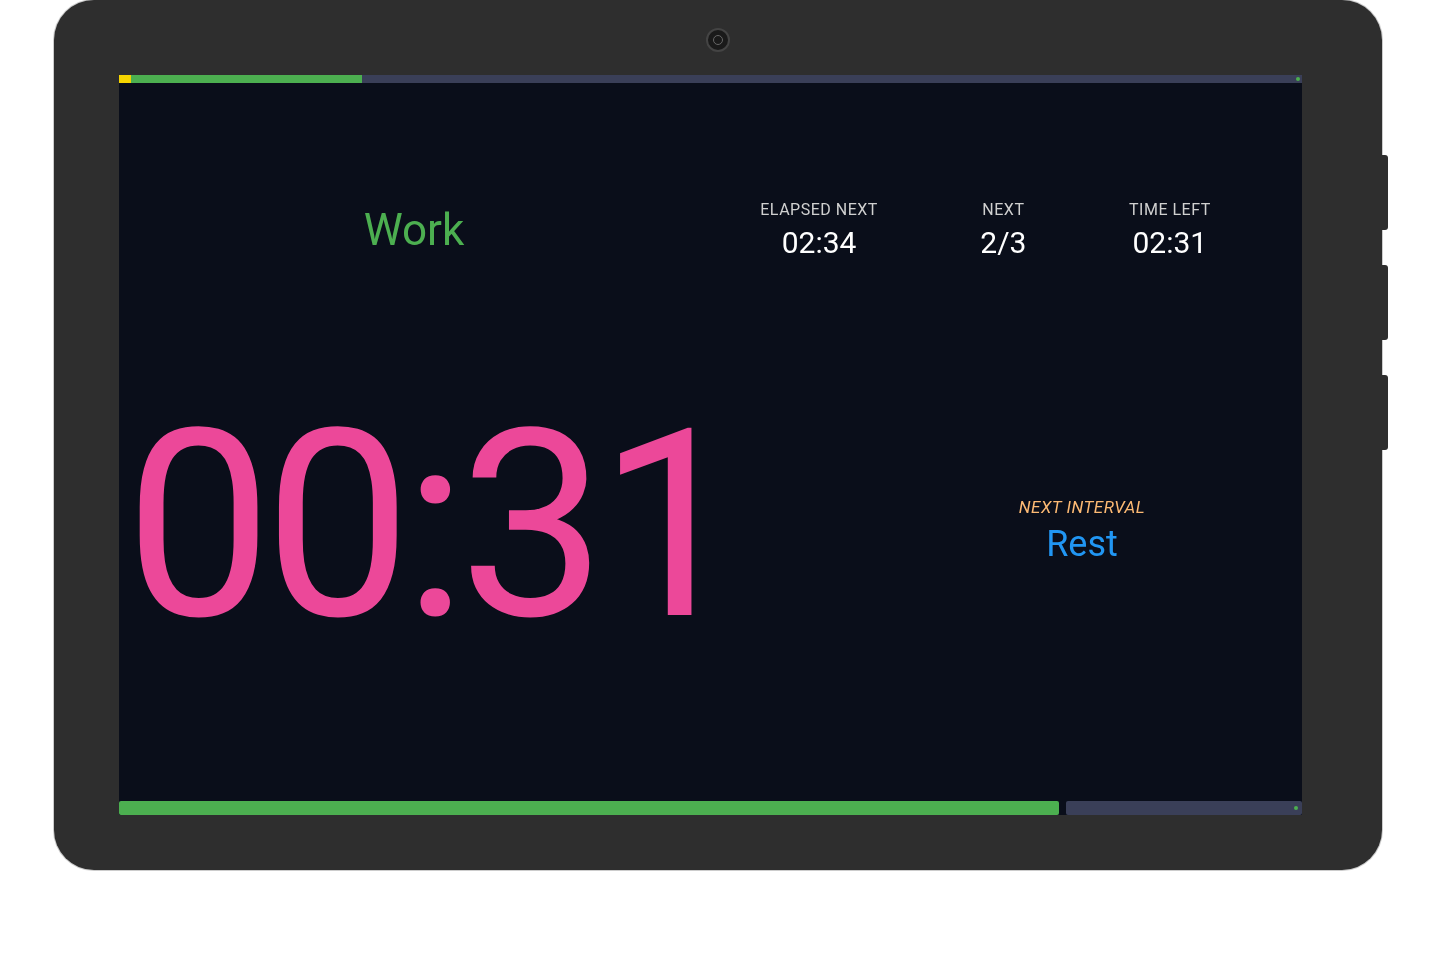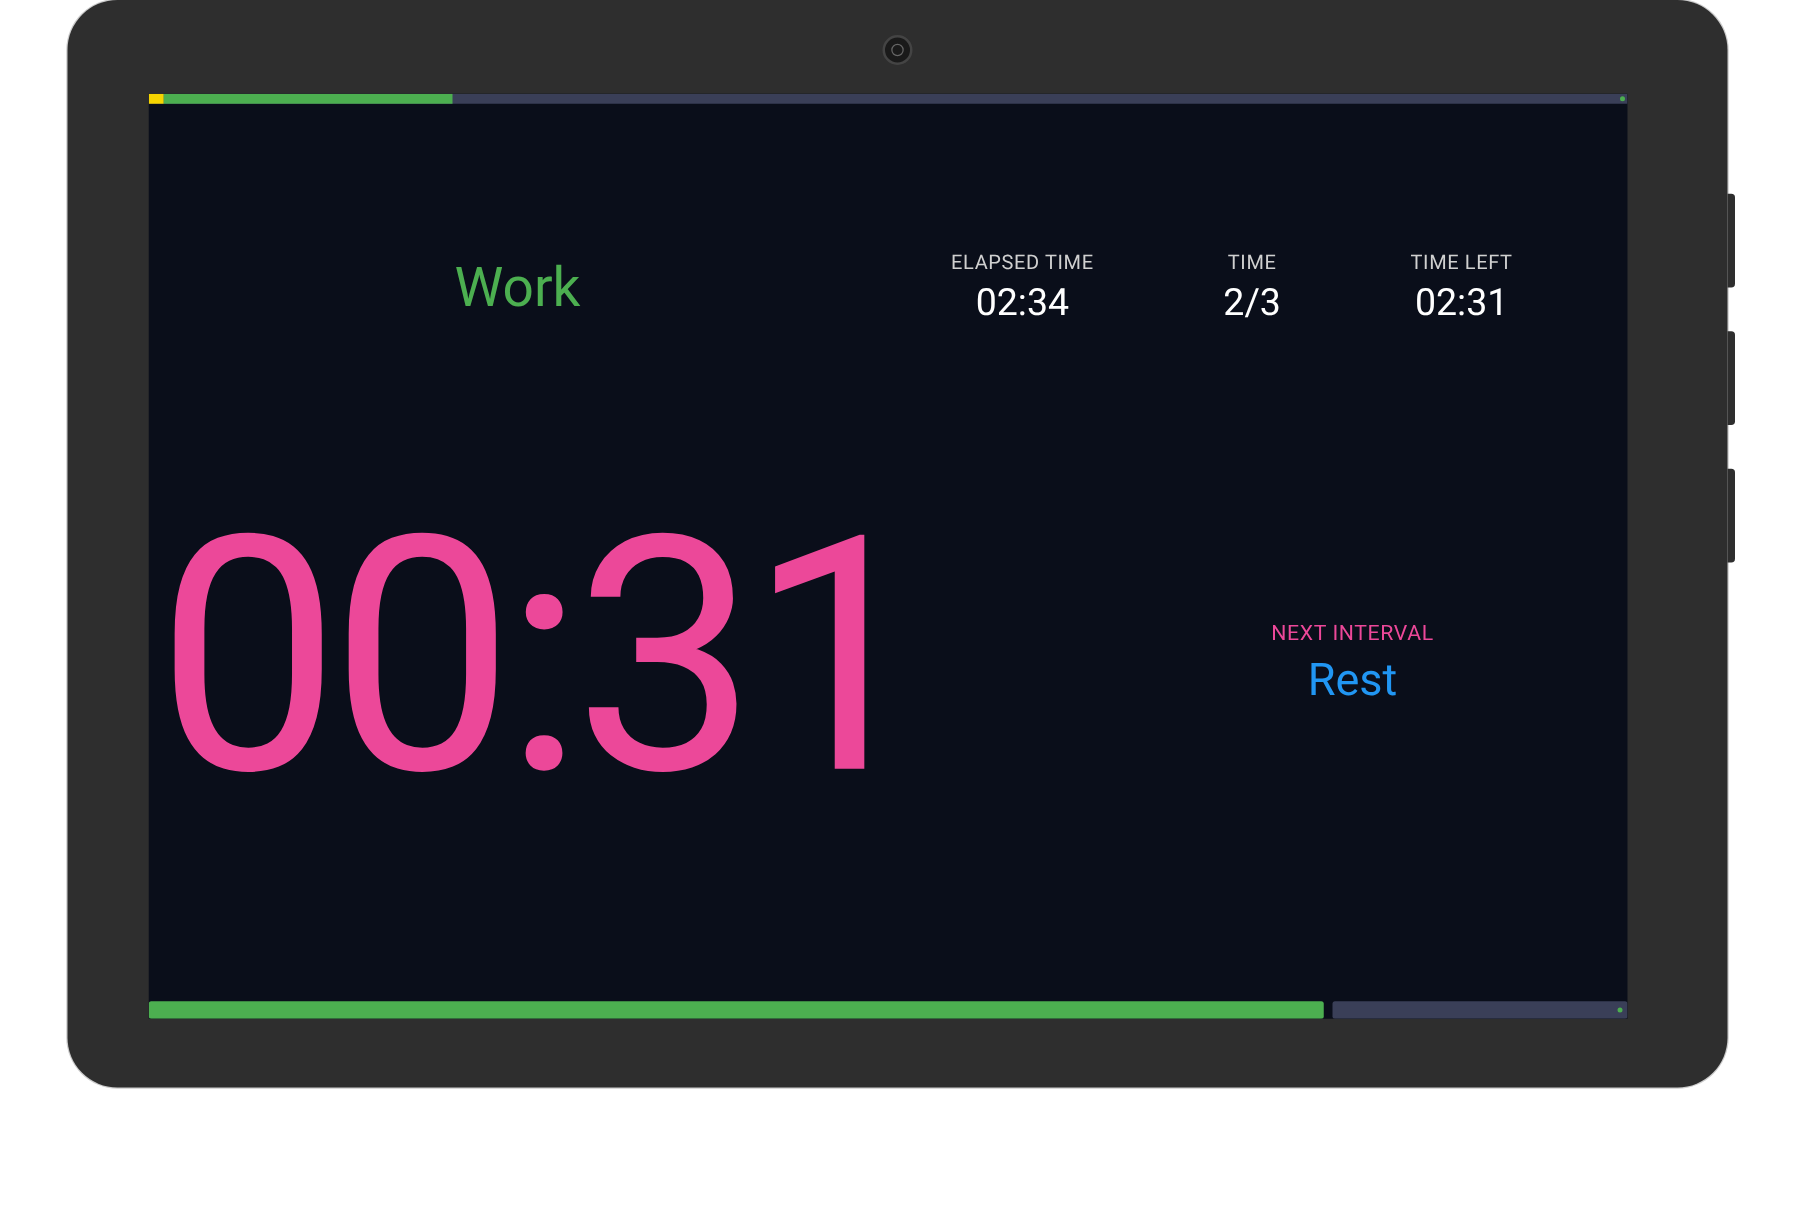--- a/index.html
+++ b/index.html
@@ -160,24 +160,25 @@
     
     .next-interval-block {
       position: absolute;
       top: 422px;
       right: 100px;
       text-align: center;
       width: 240px;
     }
     
     .next-interval-label {
-      color: #ec4899;
+      color: #fdba74;
       font-size: 17px;
       letter-spacing: 0.5px;
       margin-bottom: 6px;
+      font-style: italic;
     }
     
     .next-interval-value {
       color: #2196f3;
       font-size: 36px;
       font-weight: 400;
     }
     
     .bottom-progress-bar {
       position: absolute;
@@ -234,25 +235,25 @@
       <div class="top-progress-warmup" style="width:1%"></div>
       <div class="top-progress-work" style="width:19.5%"></div>
       <div class="top-progress-end-dot"></div>
     </div>
 
     <div class="header-row">
       <div class="phase-label">Work</div>
 
       <div class="stats-group">
         <div class="stat-block">
-          <div class="stat-label">ELAPSED TIME</div>
+          <div class="stat-label">ELAPSED NEXT</div>
           <div class="stat-value">02:34</div>
         </div>
         <div class="stat-block">
-          <div class="stat-label">TIME</div>
+          <div class="stat-label">NEXT</div>
           <div class="stat-value">2/3</div>
         </div>
         <div class="stat-block">
           <div class="stat-label">TIME LEFT</div>
           <div class="stat-value">02:31</div>
         </div>
       </div>
     </div>
 
     <div class="main-timer">00:31</div>

